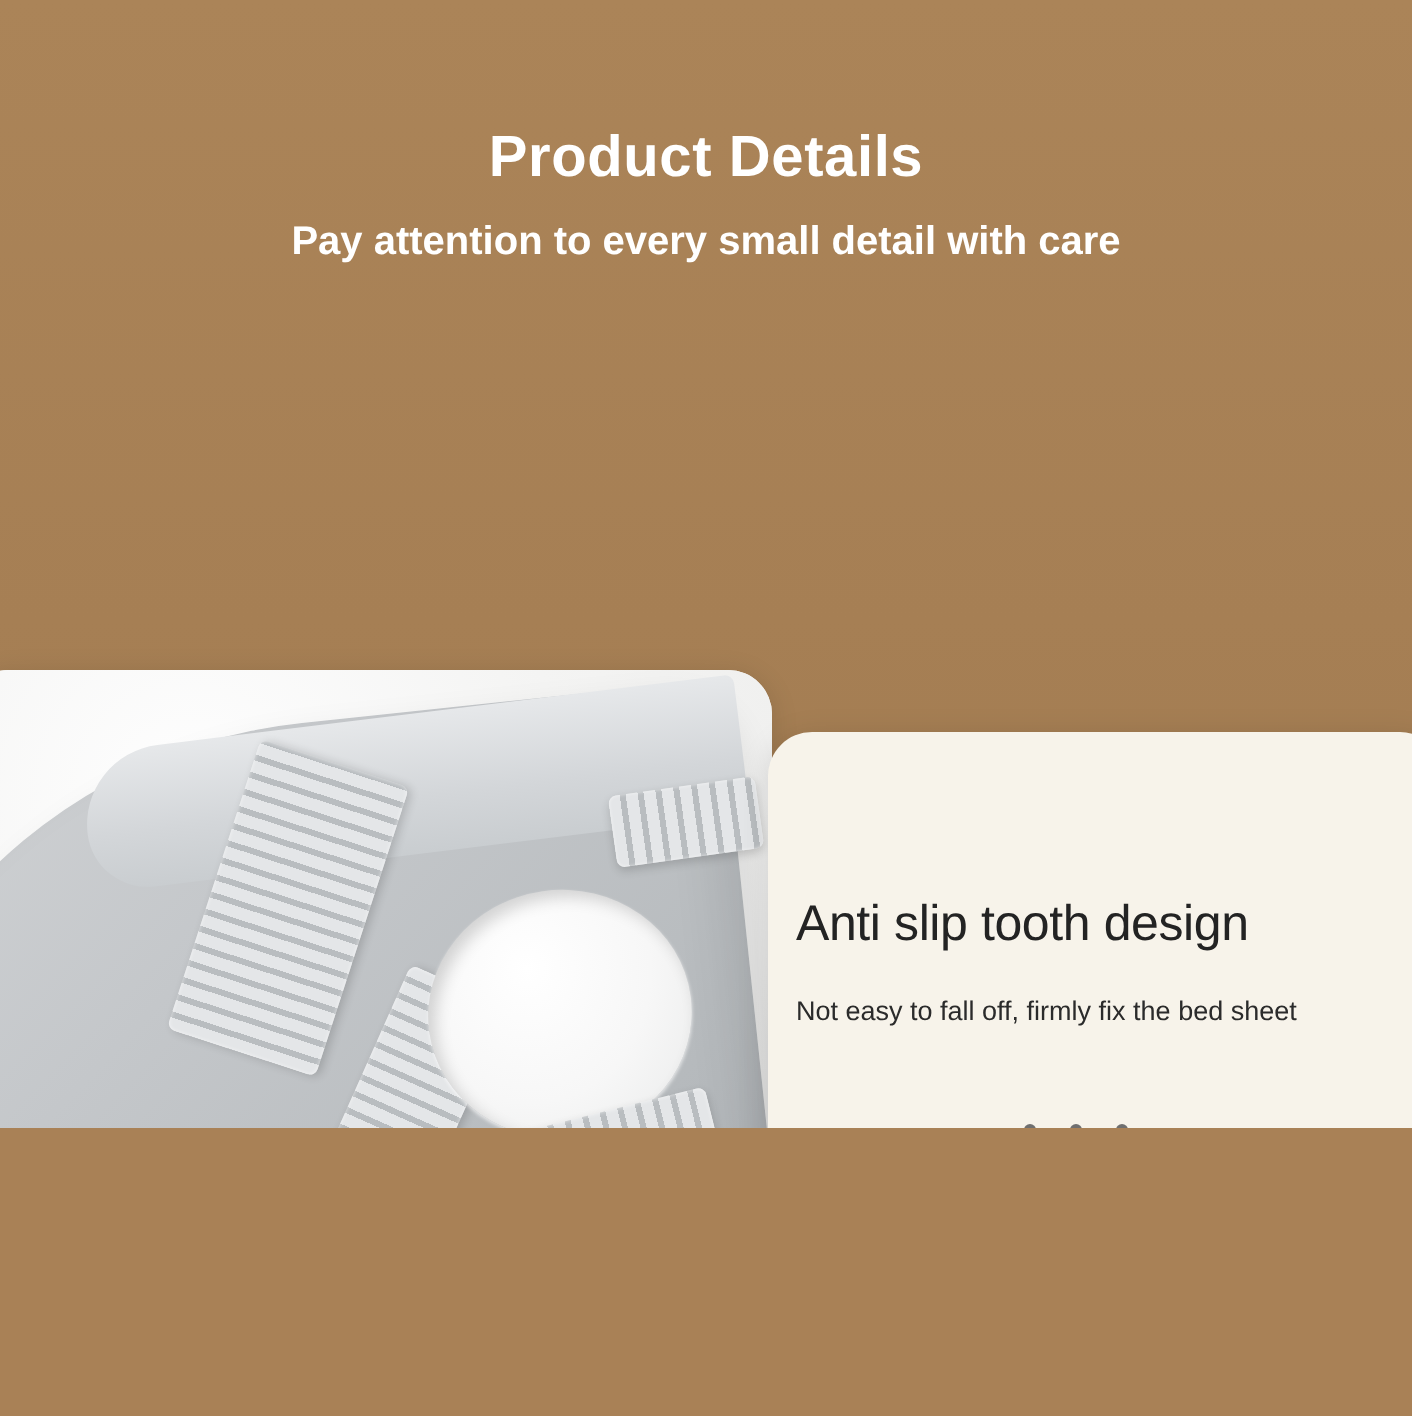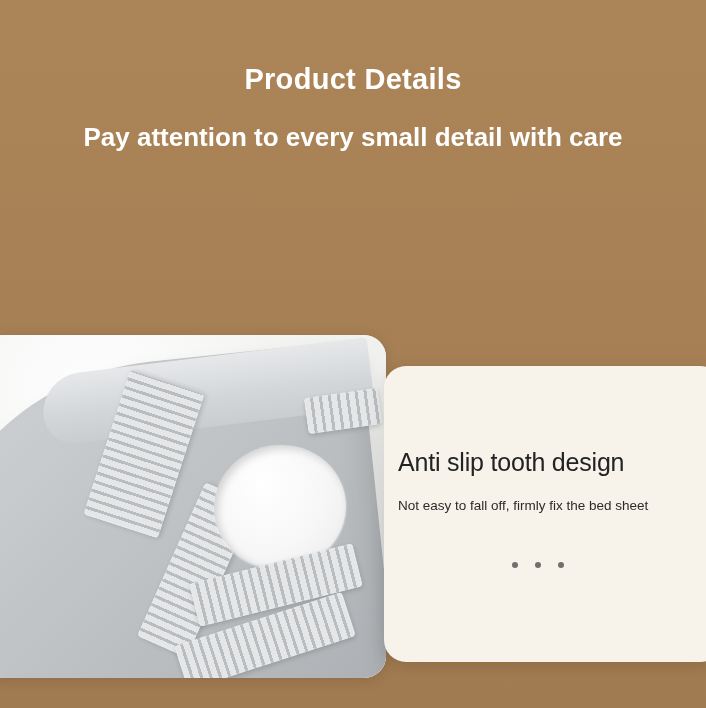--- a/index.html
+++ b/index.html
@@ -9,45 +9,45 @@
   body {
     width: 706px;
     height: 708px;
     overflow: hidden;
     font-family: "Liberation Sans", sans-serif;
     background: #a98156;
   }
   #page {
     position: relative;
     width: 706px;
-    height: 708px;
+    height: 564px;
     background: linear-gradient(180deg, #ab8458 0%, #a67f54 55%, #a07a50 100%);
     overflow: hidden;
   }
 
   
   .heading {
     position: absolute;
     left: 0;
     top: 60px;
     width: 706px;
     text-align: center;
     color: #ffffff;
   }
   .heading .line1 {
     font-size: 29px;
     font-weight: bold;
     letter-spacing: 0.3px;
     line-height: 38px;
   }
   .heading .line2 {
-    font-size: 26px;
+    font-size: 20px;
     font-weight: bold;
     line-height: 42px;
-    margin-top: 18px;
+    margin-top: 2px;
   }
 
   
   .photo-card {
     position: absolute;
     left: -18px;
     top: 335px;
     width: 404px;
     height: 343px;
     background: #f2f2f1;

